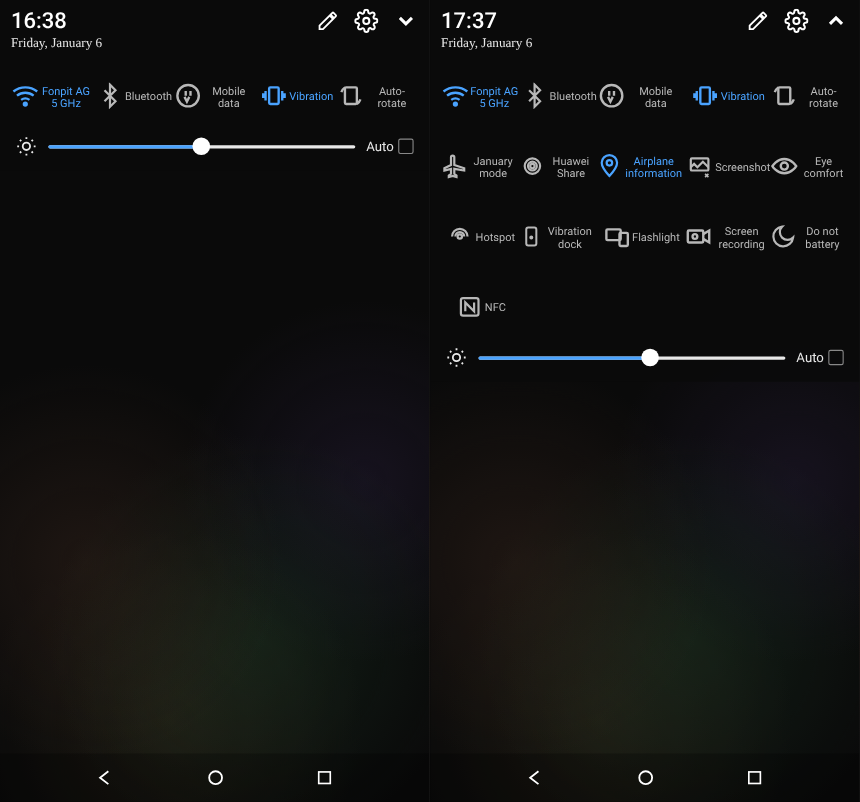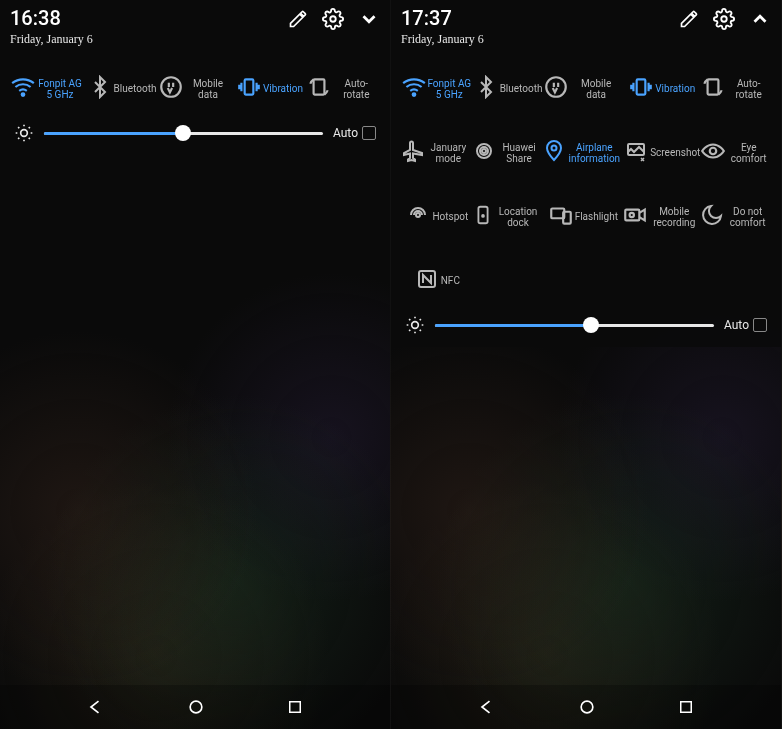--- a/index.html
+++ b/index.html
@@ -365,48 +365,48 @@
           </div>
           <div class="tile-label">Hotspot</div>
         </div>
         <div class="tile">
           <div class="tile-icon">
             <svg width="22" height="22" viewBox="0 0 24 24" fill="none" stroke="currentColor" stroke-width="2">
               <rect x="7" y="3" width="10" height="18" rx="2"></rect>
               <circle cx="12" cy="13" r="1"></circle>
             </svg>
           </div>
-          <div class="tile-label">Location dock</div>
+          <div class="tile-label">Vibration dock</div>
         </div>
         <div class="tile">
           <div class="tile-icon">
             <svg width="26" height="26" viewBox="0 0 24 24" fill="none" stroke="currentColor" stroke-width="2">
               <rect x="3" y="6" width="12" height="9" rx="1"></rect>
               <rect x="14" y="9" width="7" height="11" rx="1"></rect>
             </svg>
           </div>
           <div class="tile-label">Flashlight</div>
         </div>
         <div class="tile">
           <div class="tile-icon">
             <svg width="26" height="26" viewBox="0 0 24 24" fill="none" stroke="currentColor" stroke-width="2">
               <rect x="3" y="7" width="13" height="10" rx="1"></rect>
               <path d="M16 10l5-3v10l-5-3"></path>
               <circle cx="9" cy="12" r="2"></circle>
             </svg>
           </div>
-          <div class="tile-label">Mobile recording</div>
+          <div class="tile-label">Screen recording</div>
         </div>
         <div class="tile">
           <div class="tile-icon">
             <svg width="24" height="24" viewBox="0 0 24 24" fill="none" stroke="currentColor" stroke-width="2">
               <path d="M21 13A9 9 0 1 1 11 3a7 7 0 0 0 10 10z"></path>
             </svg>
           </div>
-          <div class="tile-label">Do not comfort</div>
+          <div class="tile-label">Do not battery</div>
         </div>
         <div class="tile">
           <div class="tile-icon">
             <svg width="24" height="24" viewBox="0 0 24 24" fill="none" stroke="currentColor" stroke-width="2">
               <rect x="4" y="4" width="16" height="16" rx="2"></rect>
               <path d="M8 16V8l8 8V8"></path>
             </svg>
           </div>
           <div class="tile-label">NFC</div>
         </div>

